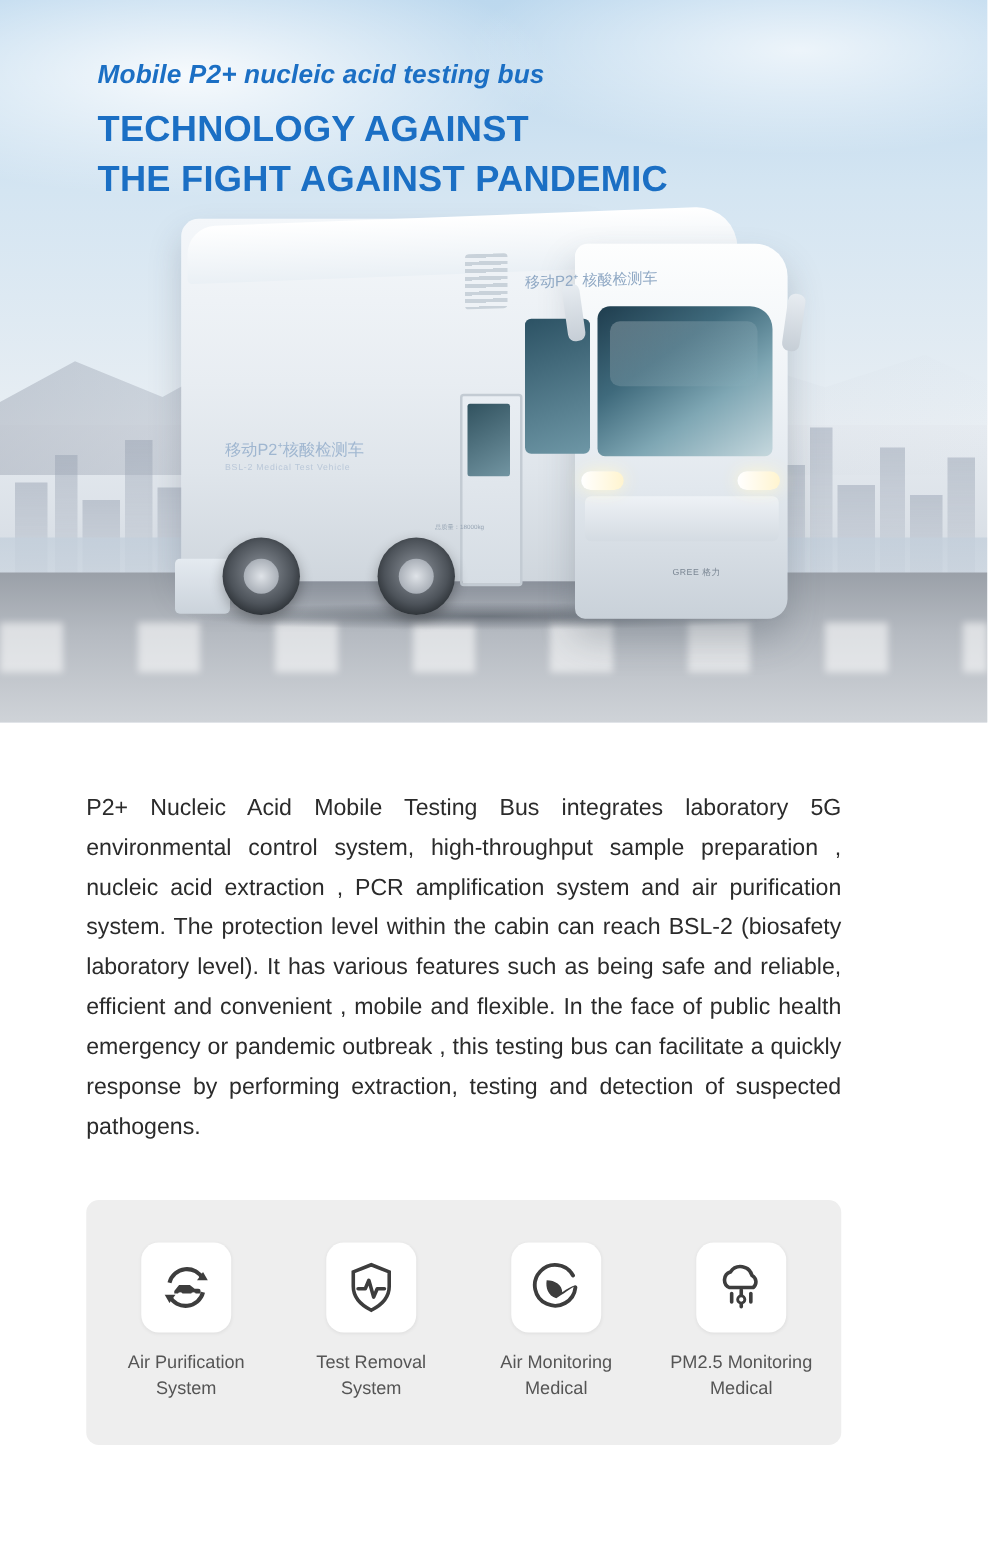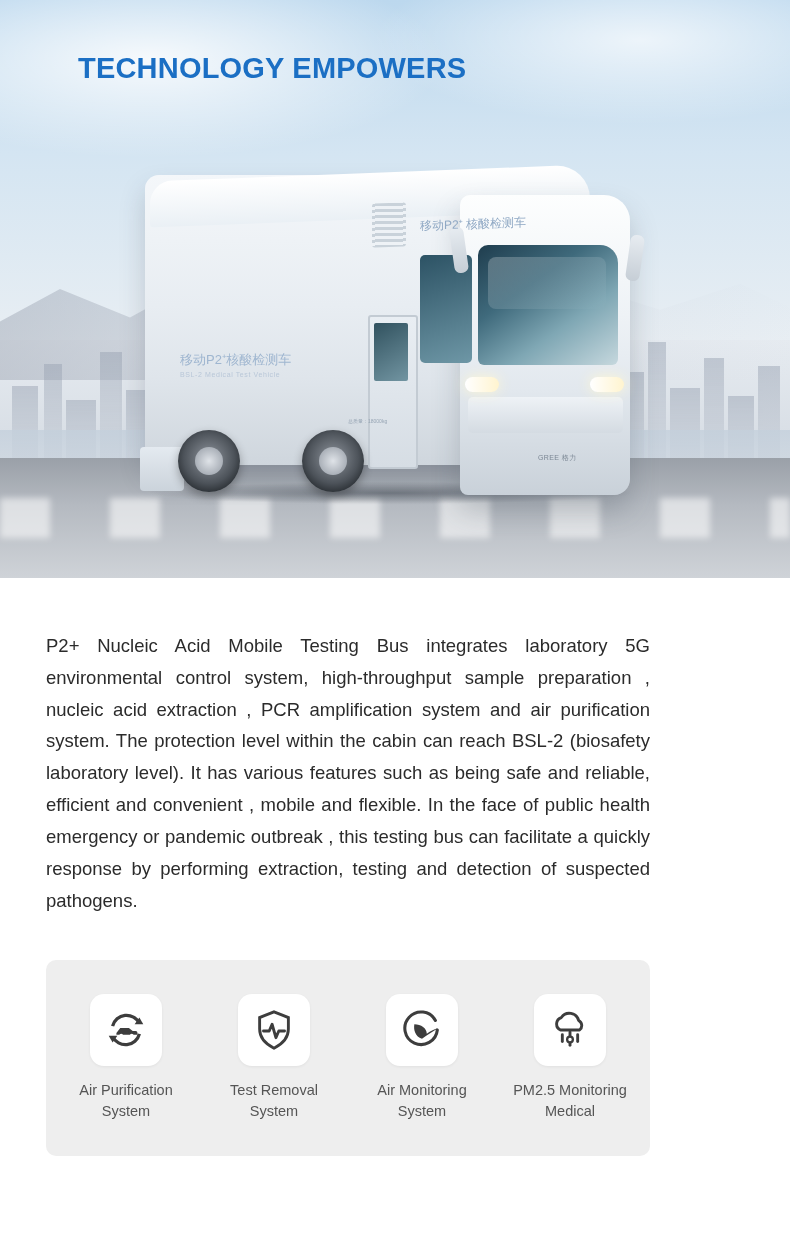--- a/index.html
+++ b/index.html
@@ -271,20 +271,21 @@
     width: 480px; height: 22px;
     background: radial-gradient(ellipse at center, rgba(40,48,58,0.45) 0%, rgba(40,48,58,0) 72%);
   }
 
   
   .content {
     position: absolute;
     left: 0;
     top: 578px;
     width: 696px;
+    padding-left: 23px;
   }
   .paragraph {
     margin: 52px 46px 0 46px;
     font-size: 18.5px;
     line-height: 1.72;
     color: #2b2b2b;
     text-align: justify;
     text-justify: inter-word;
   }
 
@@ -373,22 +374,24 @@
       <div class="bus-text-roof">移动P2⁺ 核酸检测车</div>
       <div class="bus-text-side">
         <span>移动P2⁺核酸检测车</span>
         <small>BSL-2 Medical Test Vehicle</small>
       </div>
       <div class="bus-weight">总质量：18000kg</div>
       <div class="brand-plate">GREE 格力</div>
     </div>
 
     <div class="hero-text">
+      <div class="hero-kicker">Mobile P2+ nucleic acid testing bus</div>
       <div class="hero-title">
-        <div>TECHNOLOGY EMPOWERS</div>
+        <div>TECHNOLOGY AGAINST</div>
+        <div>THE FIGHT AGAINST PANDEMIC</div>
       </div>
     </div>
   </div>
 
   <div class="content">
     <p class="paragraph">P2+ Nucleic Acid Mobile Testing Bus integrates laboratory 5G environmental control system, high-throughput sample preparation , nucleic acid extraction , PCR amplification system and air purification system. The protection level within the cabin can reach BSL-2 (biosafety laboratory level). It has various features such as being safe and reliable, efficient and convenient , mobile and flexible. In the face of public health emergency or pandemic outbreak , this testing bus can facilitate a quickly response by performing extraction, testing and detection of suspected pathogens.</p>
 
     <div class="features">
 
       <div class="feature">
@@ -419,21 +422,21 @@
       </div>
 
       <div class="feature">
         <div class="feature-icon">
           <svg width="46" height="46" viewBox="0 0 48 48">
             <path d="M38 14 A17 17 0 1 0 40 24" fill="none" stroke="#3d3d3d" stroke-width="3.2" stroke-linecap="round"></path>
             <path d="M24 33 c-7 -2 -9 -9 -8 -15 c7 0 13 4 13 10 c4 -3 8 -5 12 -6 c-5 3 -12 8 -17 11 z" fill="#3d3d3d"></path>
           </svg>
         </div>
         <div class="feature-label">Air Monitoring
-System</div>
+Medical</div>
       </div>
 
       <div class="feature">
         <div class="feature-icon">
           <svg width="46" height="46" viewBox="0 0 48 48">
             <path d="M14 24 a7 7 0 0 1 1 -13 a10 10 0 0 1 18 3 a6 6 0 0 1 1 10 z" fill="none" stroke="#3d3d3d" stroke-width="3" stroke-linejoin="round"></path>
             <line x1="24" y1="26" x2="24" y2="40" stroke="#3d3d3d" stroke-width="3" stroke-linecap="round"></line>
             <line x1="16" y1="29" x2="16" y2="36" stroke="#3d3d3d" stroke-width="3" stroke-linecap="round"></line>
             <line x1="32" y1="29" x2="32" y2="36" stroke="#3d3d3d" stroke-width="3" stroke-linecap="round"></line>
             <circle cx="24" cy="34" r="3" fill="#ffffff" stroke="#3d3d3d" stroke-width="2.4"></circle>

